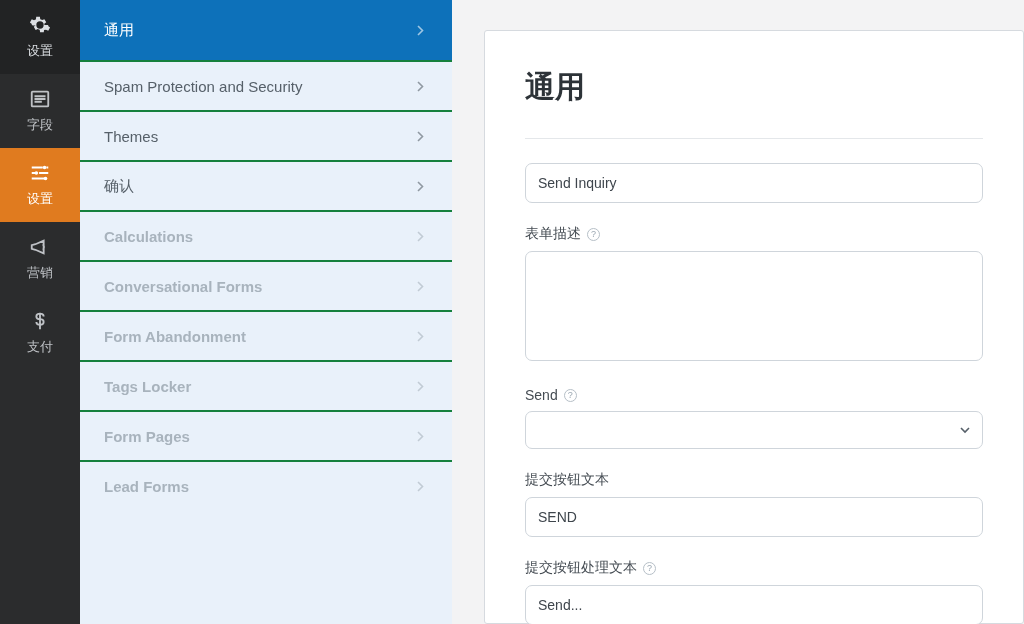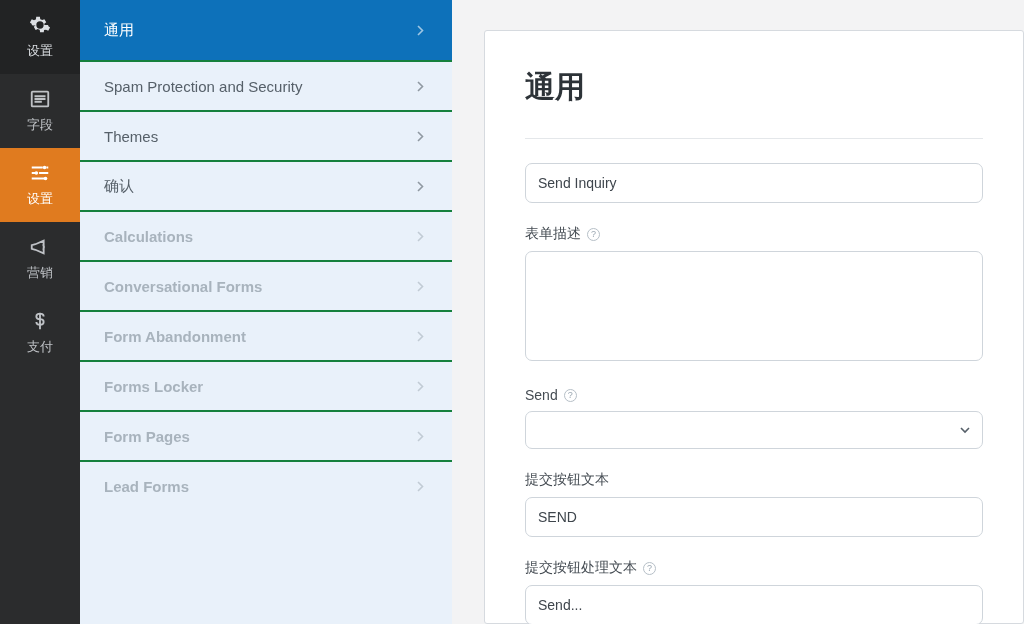--- a/index.html
+++ b/index.html
@@ -270,21 +270,21 @@
       </div>
       <div class="sub-item disabled">
         <span>Form Abandonment</span>
         <span class="chev">
           <svg width="7" height="11" viewBox="0 0 7 11">
             <path d="M1 1l4.5 4.5L1 10" fill="none" stroke="currentColor" stroke-width="1.6"></path>
           </svg>
         </span>
       </div>
       <div class="sub-item disabled">
-        <span>Forms Locker</span>
+        <span>Tags Locker</span>
         <span class="chev">
           <svg width="7" height="11" viewBox="0 0 7 11">
             <path d="M1 1l4.5 4.5L1 10" fill="none" stroke="currentColor" stroke-width="1.6"></path>
           </svg>
         </span>
       </div>
       <div class="sub-item disabled">
         <span>Form Pages</span>
         <span class="chev">
           <svg width="7" height="11" viewBox="0 0 7 11">

